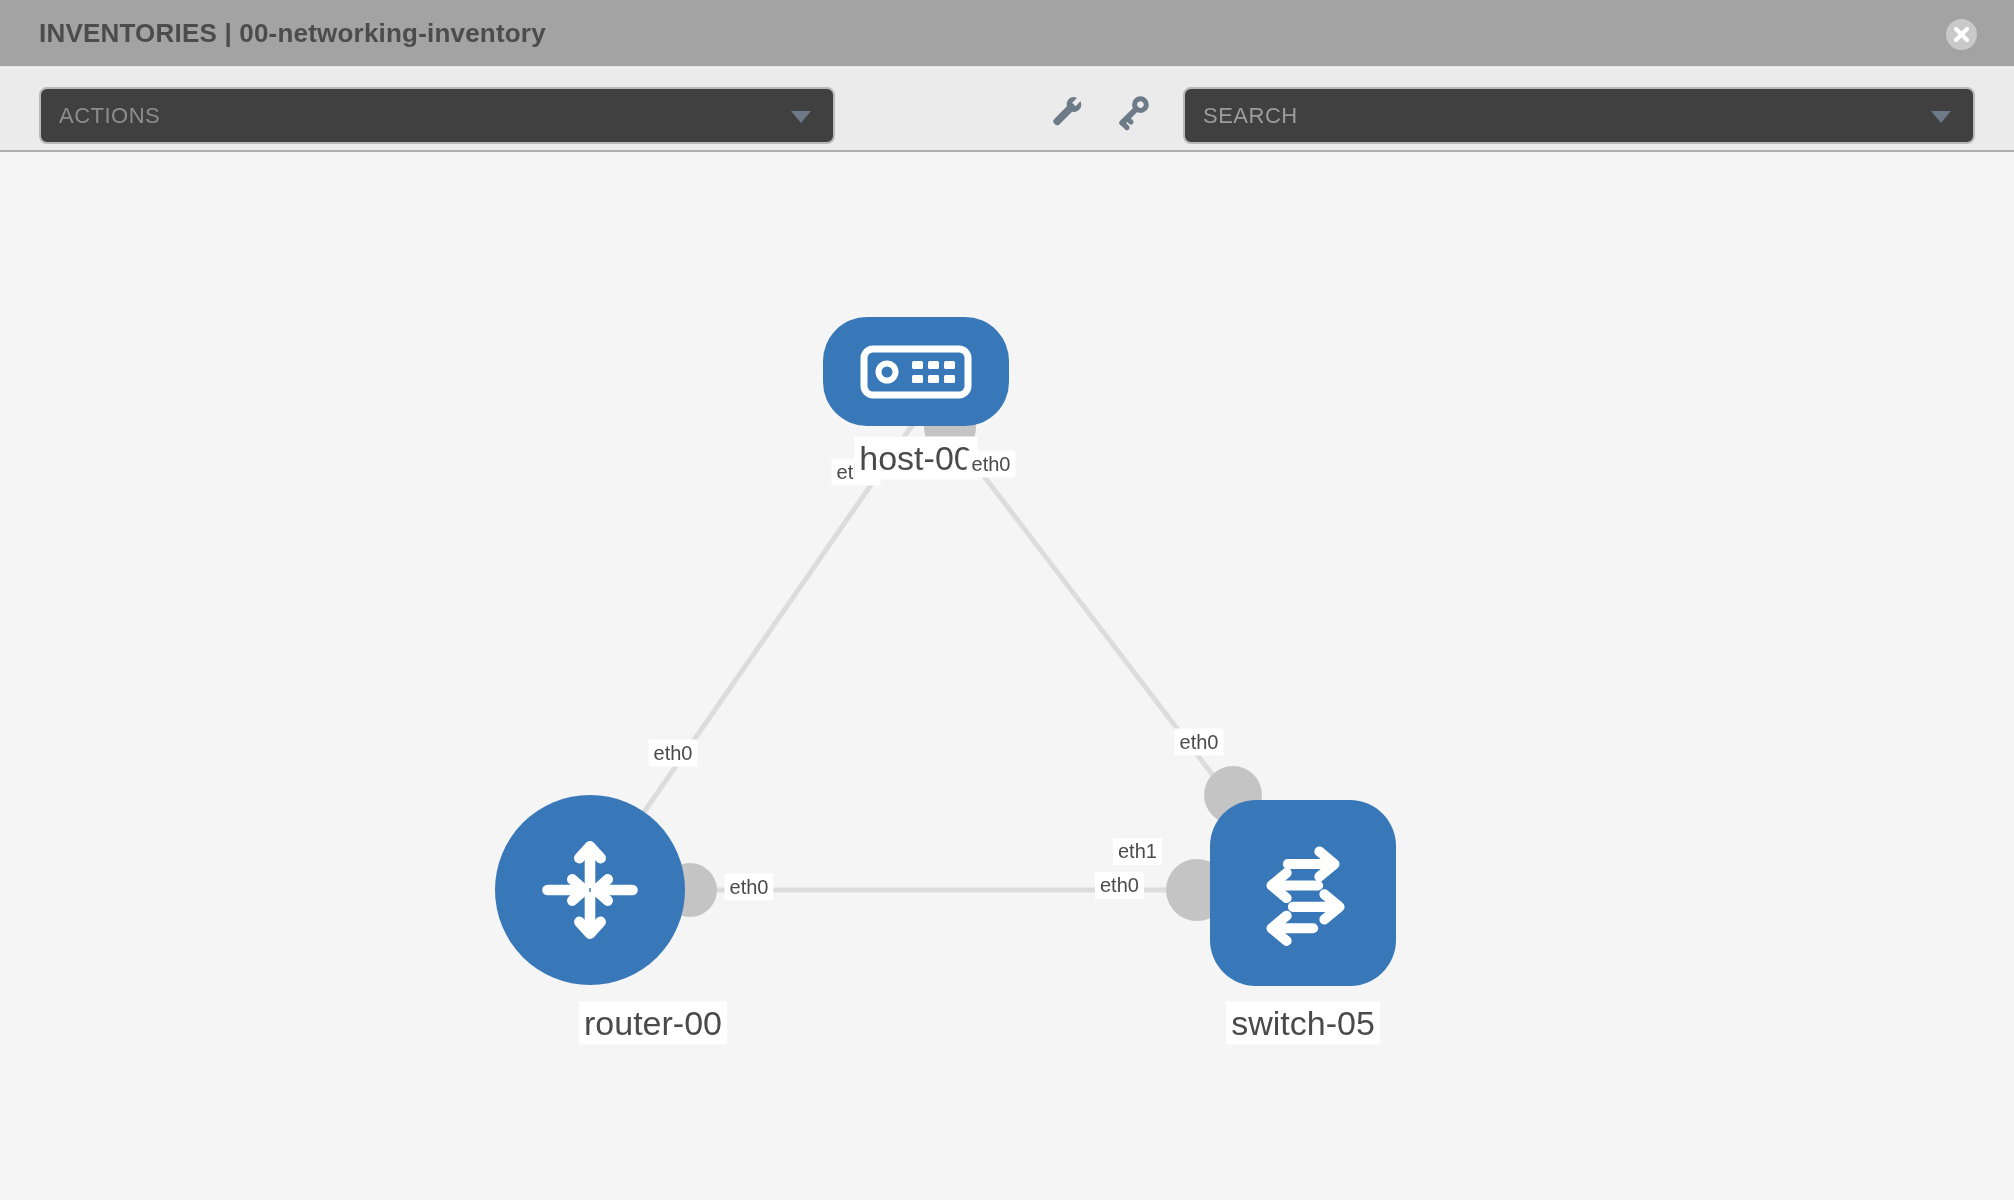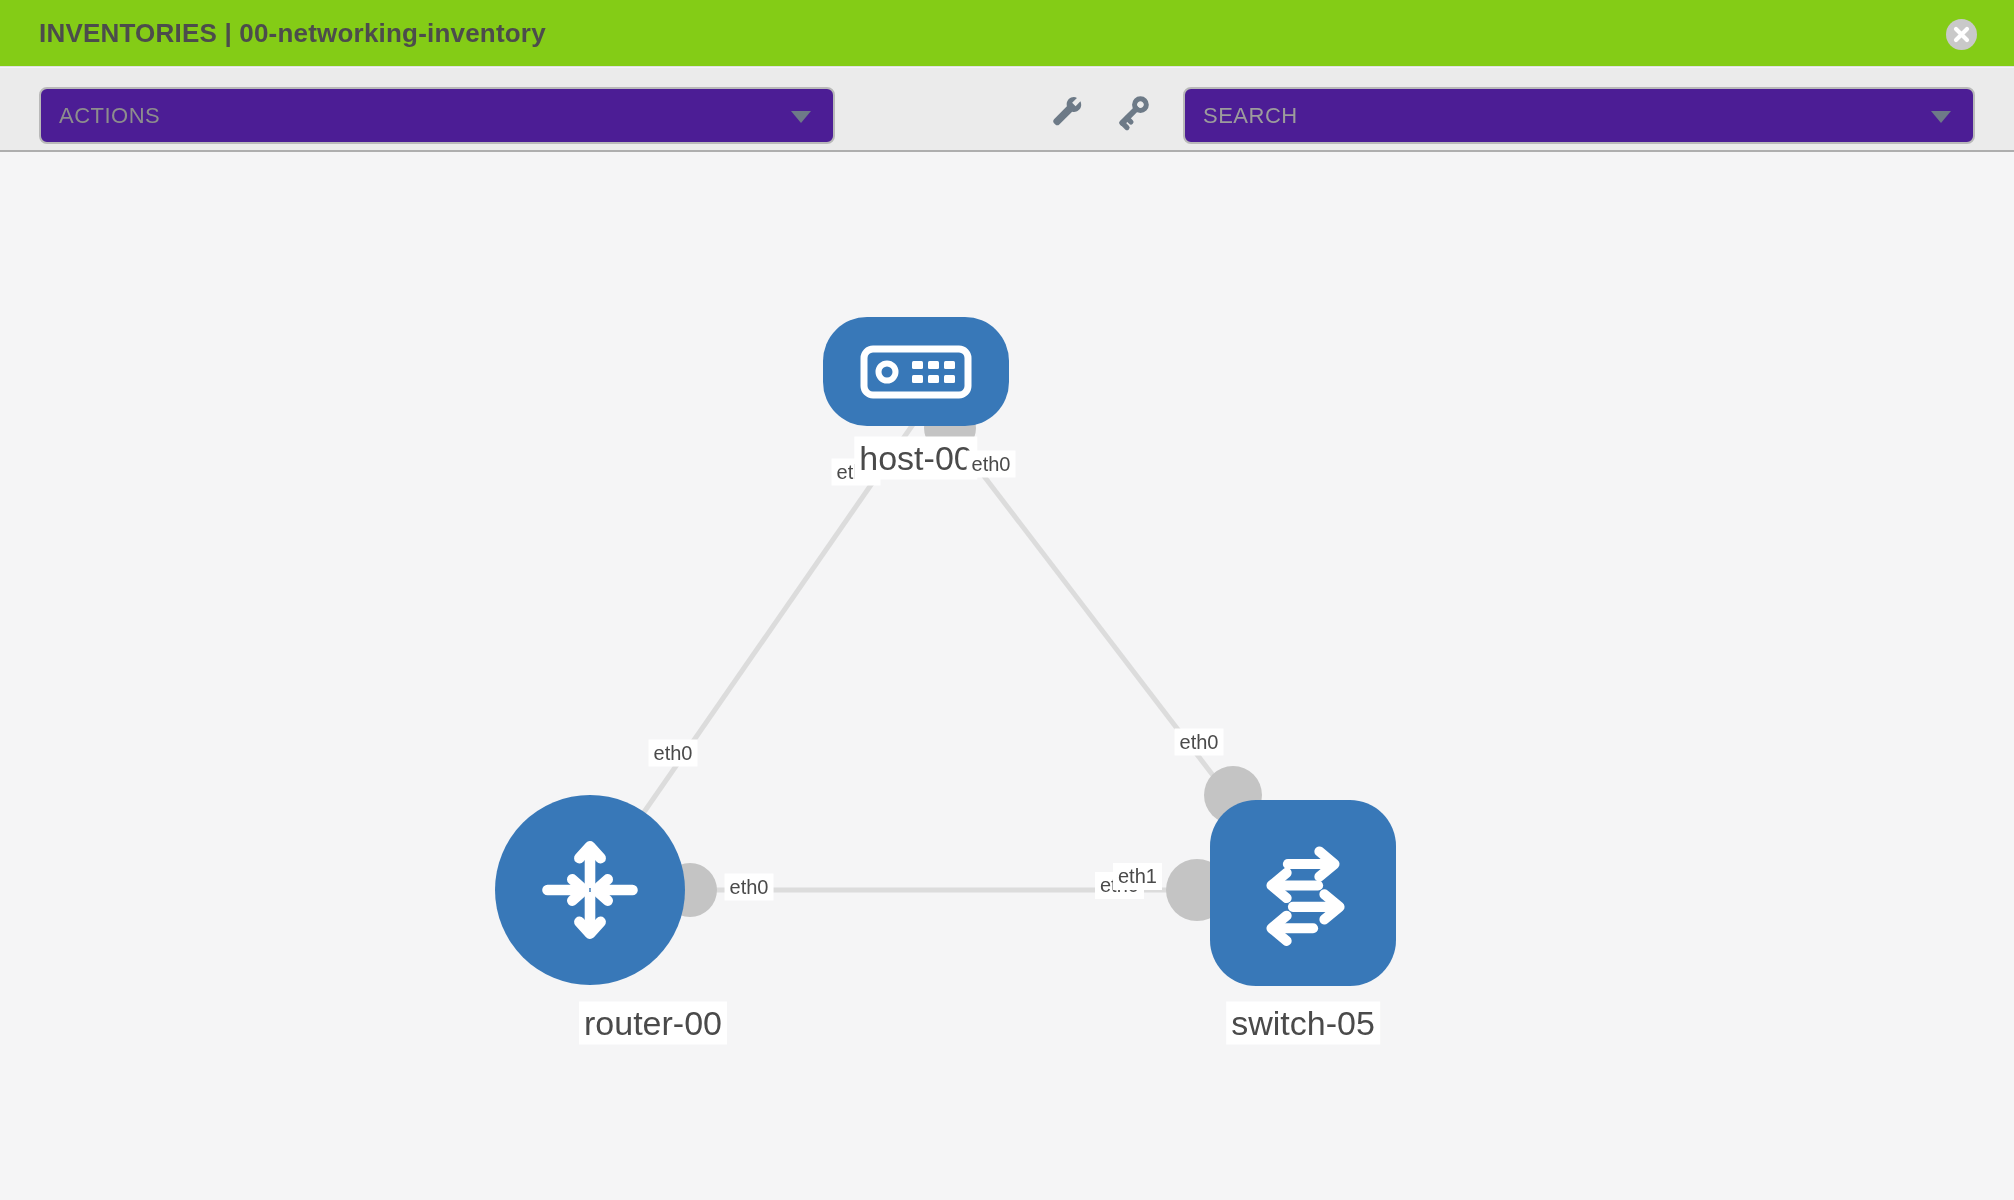--- a/index.html
+++ b/index.html
@@ -4,38 +4,38 @@
 <style>
   * { margin:0; padding:0; box-sizing:border-box; }
   html,body { width:2014px; height:1200px; overflow:hidden; }
   body {
     font-family:"Liberation Sans","DejaVu Sans",sans-serif;
     background:#f5f5f6; position:relative;
   }
   
   .header {
     position:absolute; top:0; left:0; width:2014px; height:67px;
-    background:#84cc16; border-bottom:1px solid #e0e0e0;
+    background:#a3a3a3; border-bottom:1px solid #e0e0e0;
   }
   .header-title {
     position:absolute; left:39px; top:0; line-height:66px;
     font-size:26px; font-weight:700; color:#4c4c4c; letter-spacing:0.2px;
   }
   .close-btn {
     position:absolute; left:1946px; top:19px; width:31px; height:31px;
     border-radius:50%; background:#c9c9c9; cursor:pointer;
     display:flex; align-items:center; justify-content:center;
   }
   
   .toolbar {
     position:absolute; top:68px; left:0; width:2014px; height:84px;
     background:#ebebeb; border-bottom:2px solid #aeaeae;
   }
   .select-box {
-    position:absolute; top:19px; height:57px; background:#4c1d95;
+    position:absolute; top:19px; height:57px; background:#404040;
     border:2px solid #b9b9b9; border-radius:8px; cursor:pointer;
   }
   .select-box .select-label {
     position:absolute; left:18px; top:0; line-height:53px;
     font-size:22px; color:#8d8d8d; letter-spacing:0.5px;
   }
   .caret-down {
     position:absolute; right:22px; top:22px; width:0; height:0;
     border-left:10px solid transparent; border-right:10px solid transparent;
     border-top:12px solid #6e7a88;
@@ -163,20 +163,20 @@
   </div>
 
   <div class="chip chip-if" style="left:856px; top:318px;">eth0</div>
   <div class="chip chip-name" style="left:916px; top:304px;">host-00</div>
   <div class="chip chip-if" style="left:991px; top:310px;">eth0</div>
 
   <div class="chip chip-if" style="left:673px; top:599px;">eth0</div>
   <div class="chip chip-if" style="left:749px; top:733px;">eth0</div>
 
   <div class="chip chip-if chip-plain" style="left:1095px; top:718px;">eth0</div>
-  <div class="chip chip-if chip-plain" style="left:1113px; top:709px;text-align:center;">eth1</div>
+  <div class="chip chip-if chip-plain" style="left:1113px; top:684px;text-align:center;">eth1</div>
 
   <div class="chip chip-if" style="left:1199px; top:588px;">eth0</div>
 
   <div class="chip chip-name" style="left:609px; top:869px;margin-left:44px;">router-00</div>
   <div class="chip chip-name" style="left:1303px; top:869px;">switch-05</div>
 
 </div>
 
 </body></html>

